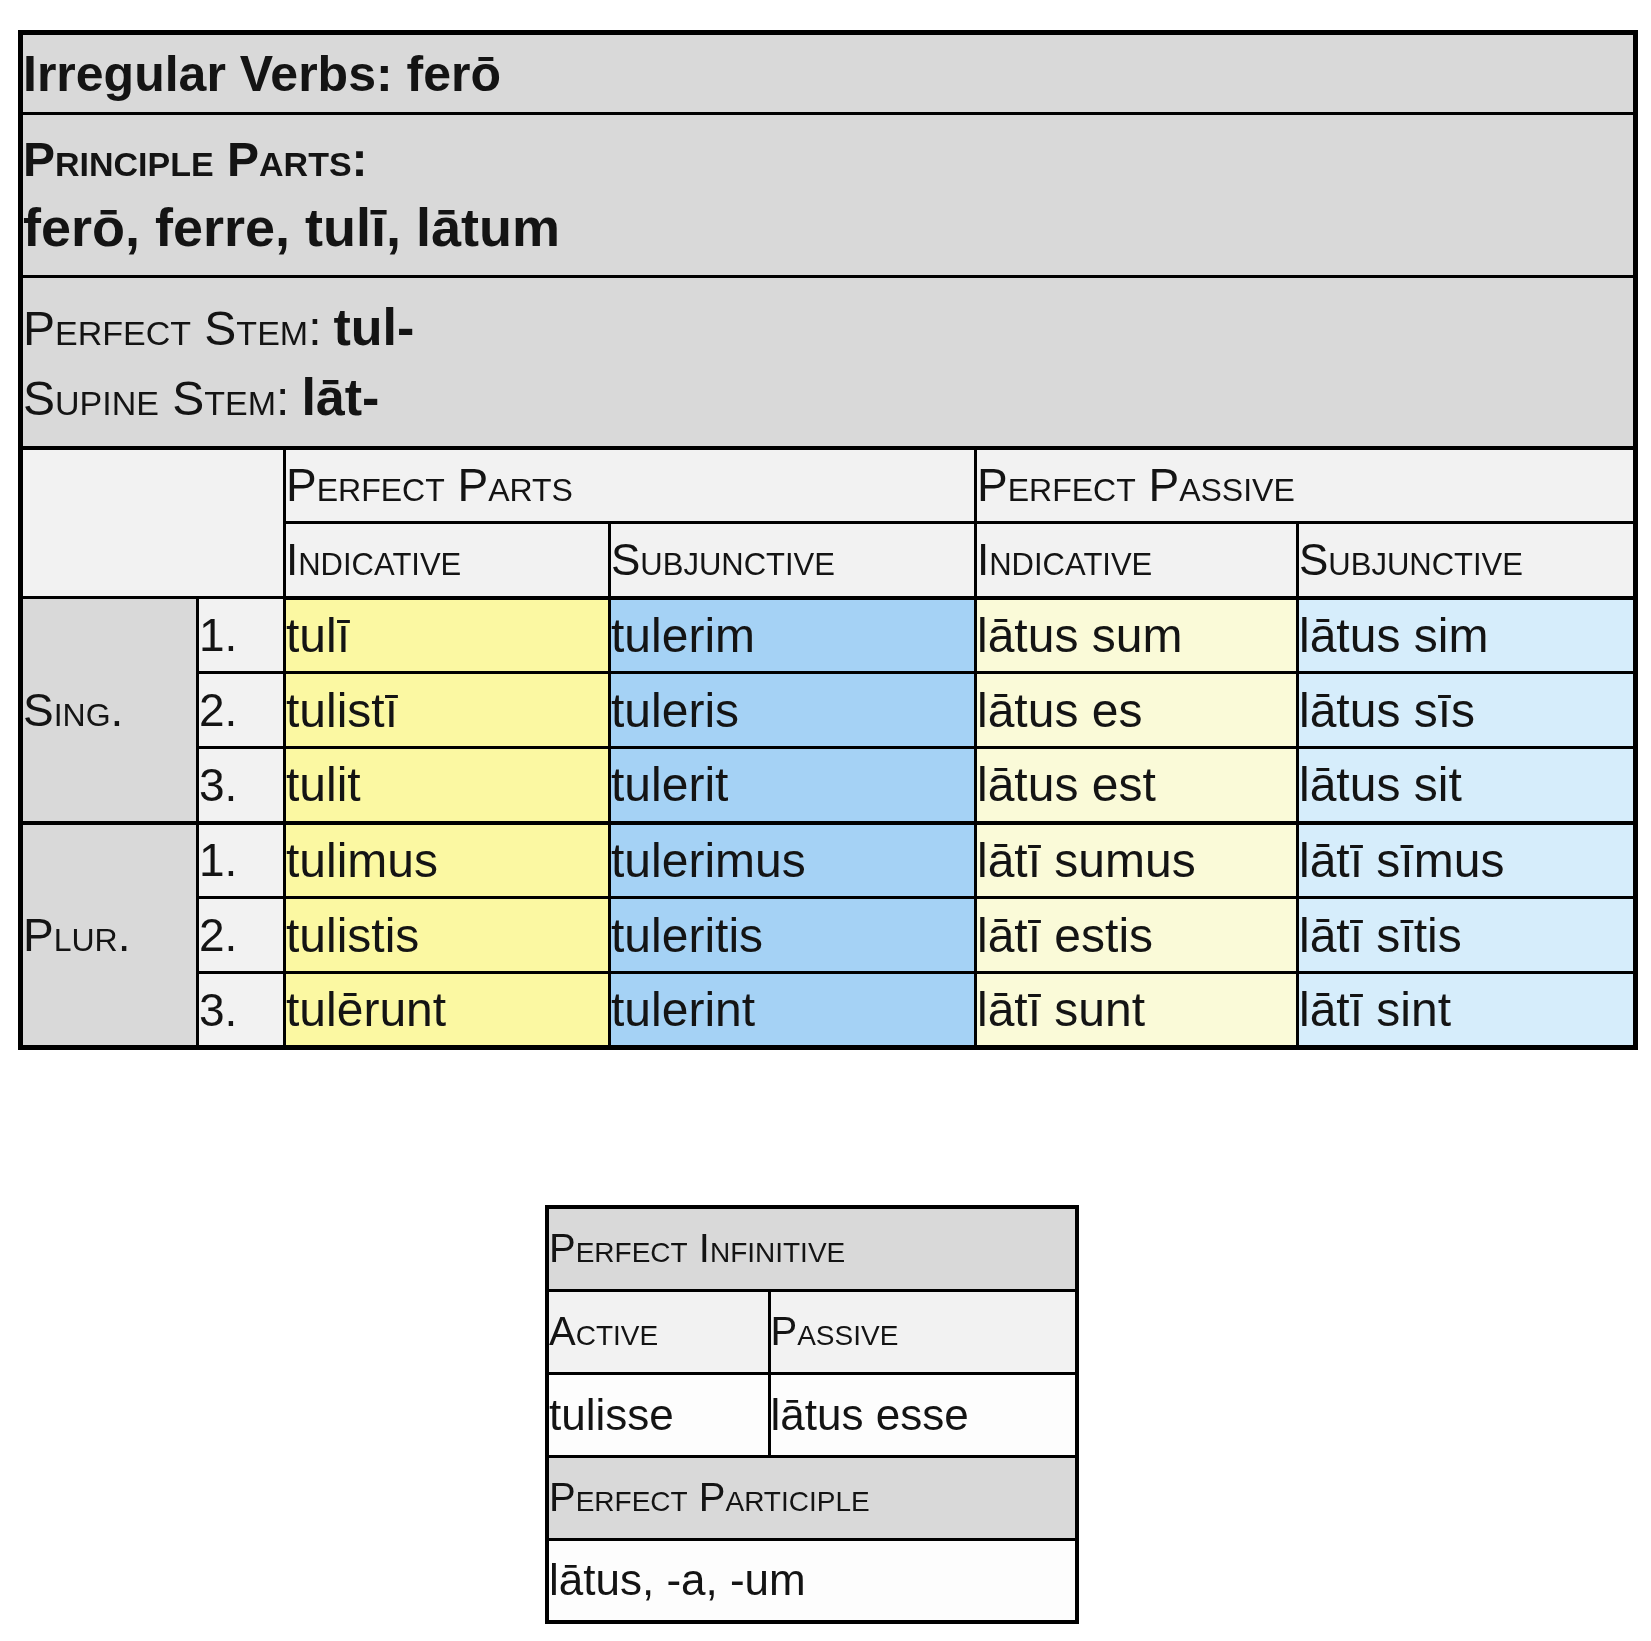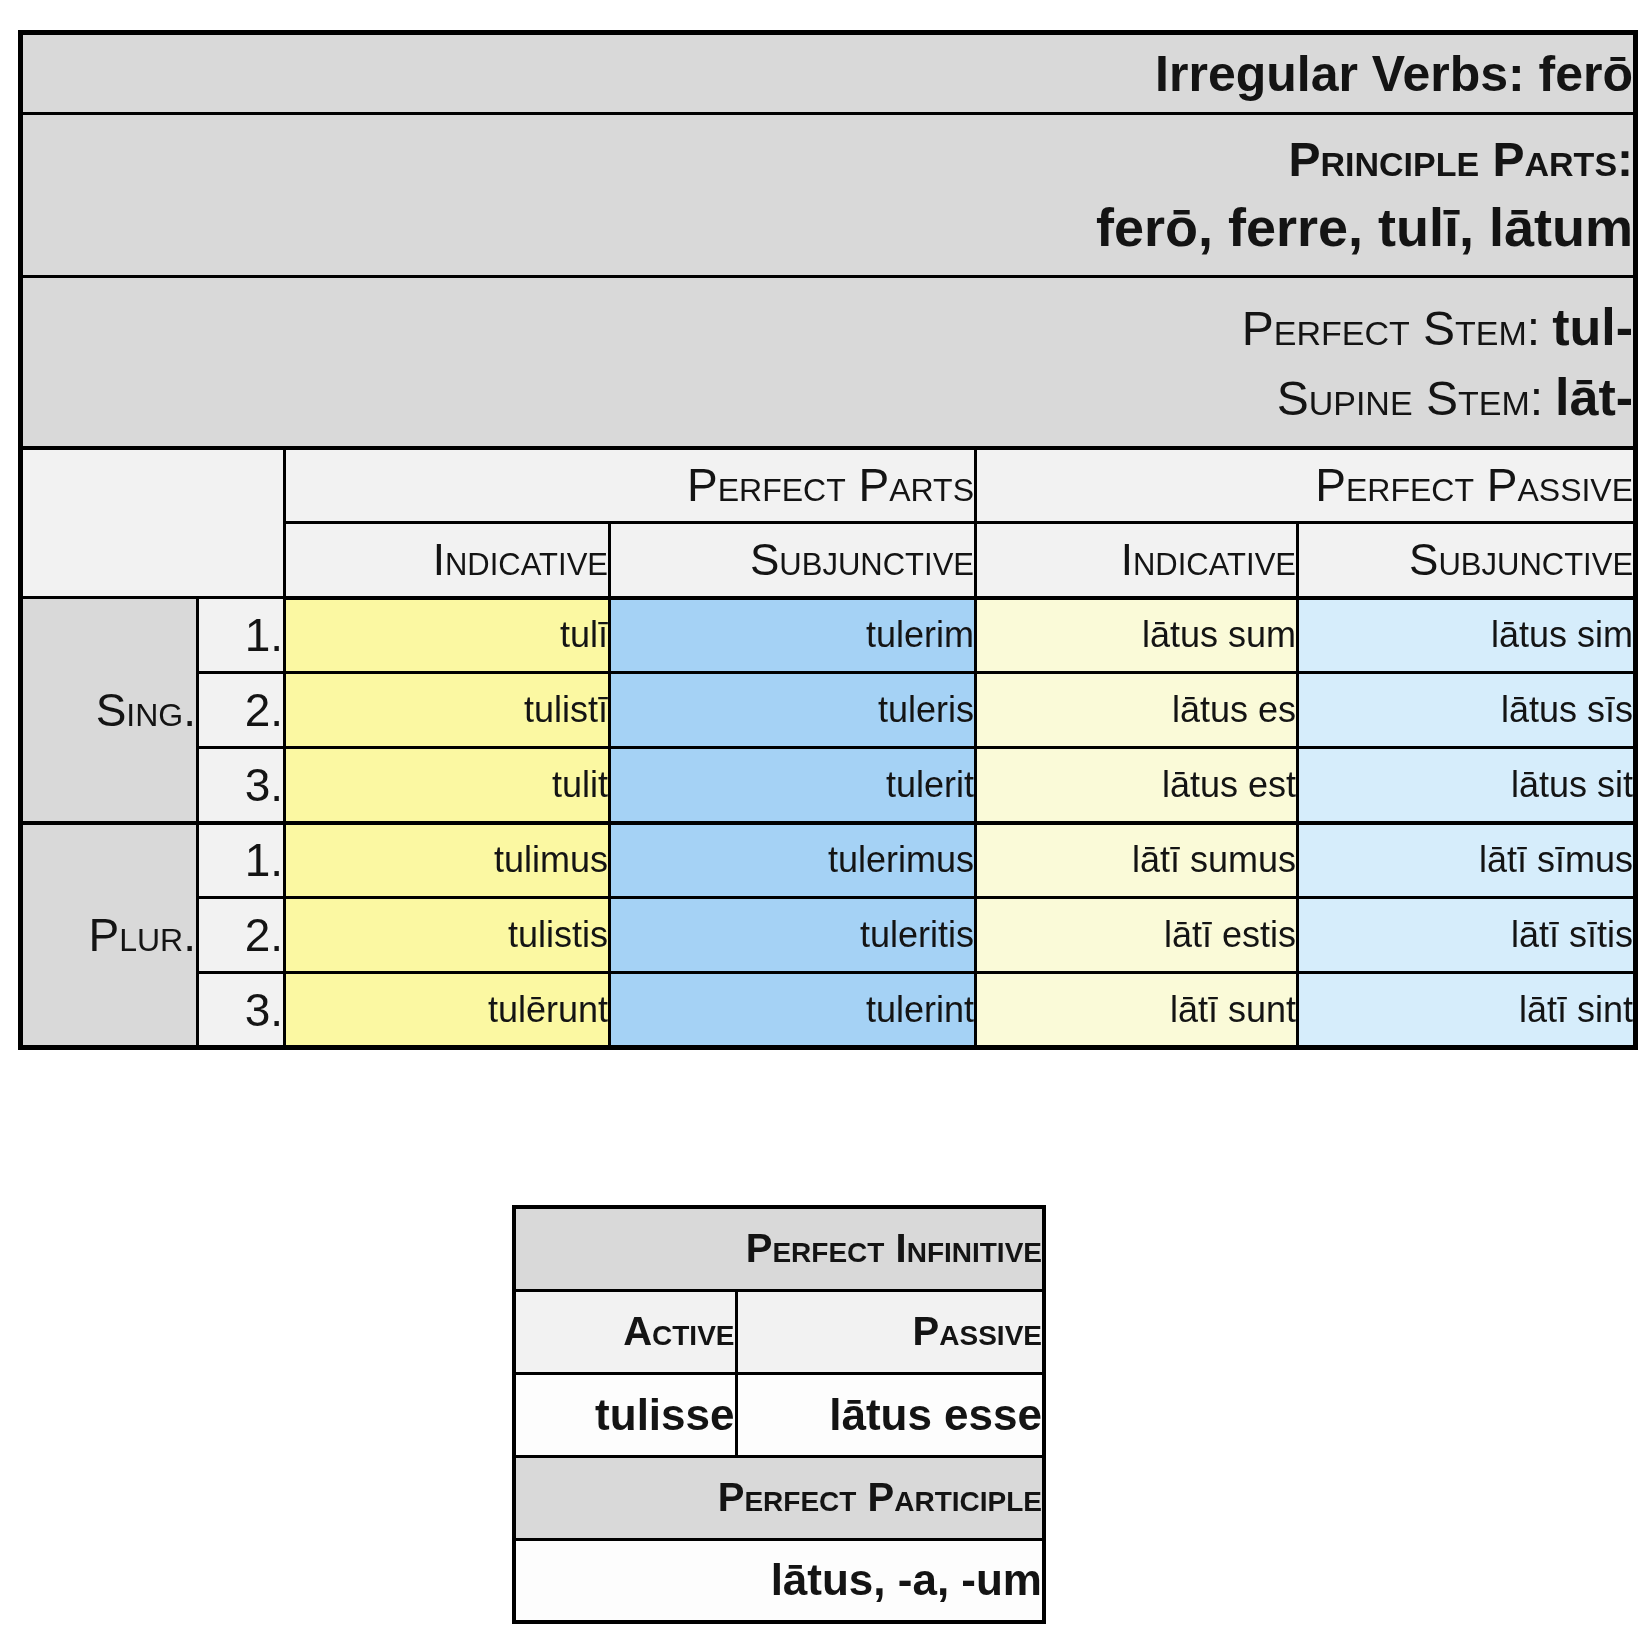--- a/index.html
+++ b/index.html
@@ -24,21 +24,21 @@
     height: 1641px;
     background: #ffffff;
     overflow: hidden;
   }
   table {
     border-collapse: collapse;
     table-layout: fixed;
   }
   td {
     border: 3px solid var(--border-black);
-    text-align: right;
+    text-align: left;
     vertical-align: middle;
     overflow: hidden;
   }
   
   .big-table {
     position: absolute;
     left: 18px;
     top: 30px;
     width: 1615px;
     border: 5px solid var(--border-black);
@@ -80,34 +80,33 @@
   .body-row td { height: 75px; }
   .rg-label {
     background: var(--header-gray);
     font-variant: small-caps;
     font-size: 46px;
   }
   .num {
     background: var(--subheader-gray);
     font-size: 46px;
   }
-  .form { font-size: 36px; padding-left: 36px; }
+  .form { font-size: 48px; }
   .ai { background: var(--active-indicative); }
   .as { background: var(--active-subjunctive); }
   .pi { background: var(--passive-indicative); }
   .ps { background: var(--passive-subjunctive); }
   .group-sep-top td { border-top-width: 4px; }
   
   .small-table {
     position: absolute;
-    left: 512px;
+    left: 545px;
     top: 1205px;
     width: 530px;
     border: 4px solid var(--border-black);
-    font-weight: bold;
   }
   .small-table td { height: 83px; }
   .s-title {
     background: var(--header-gray);
     font-variant: small-caps;
     font-size: 40px;
   }
   .s-colhead {
     background: var(--subheader-gray);
     font-variant: small-caps;

